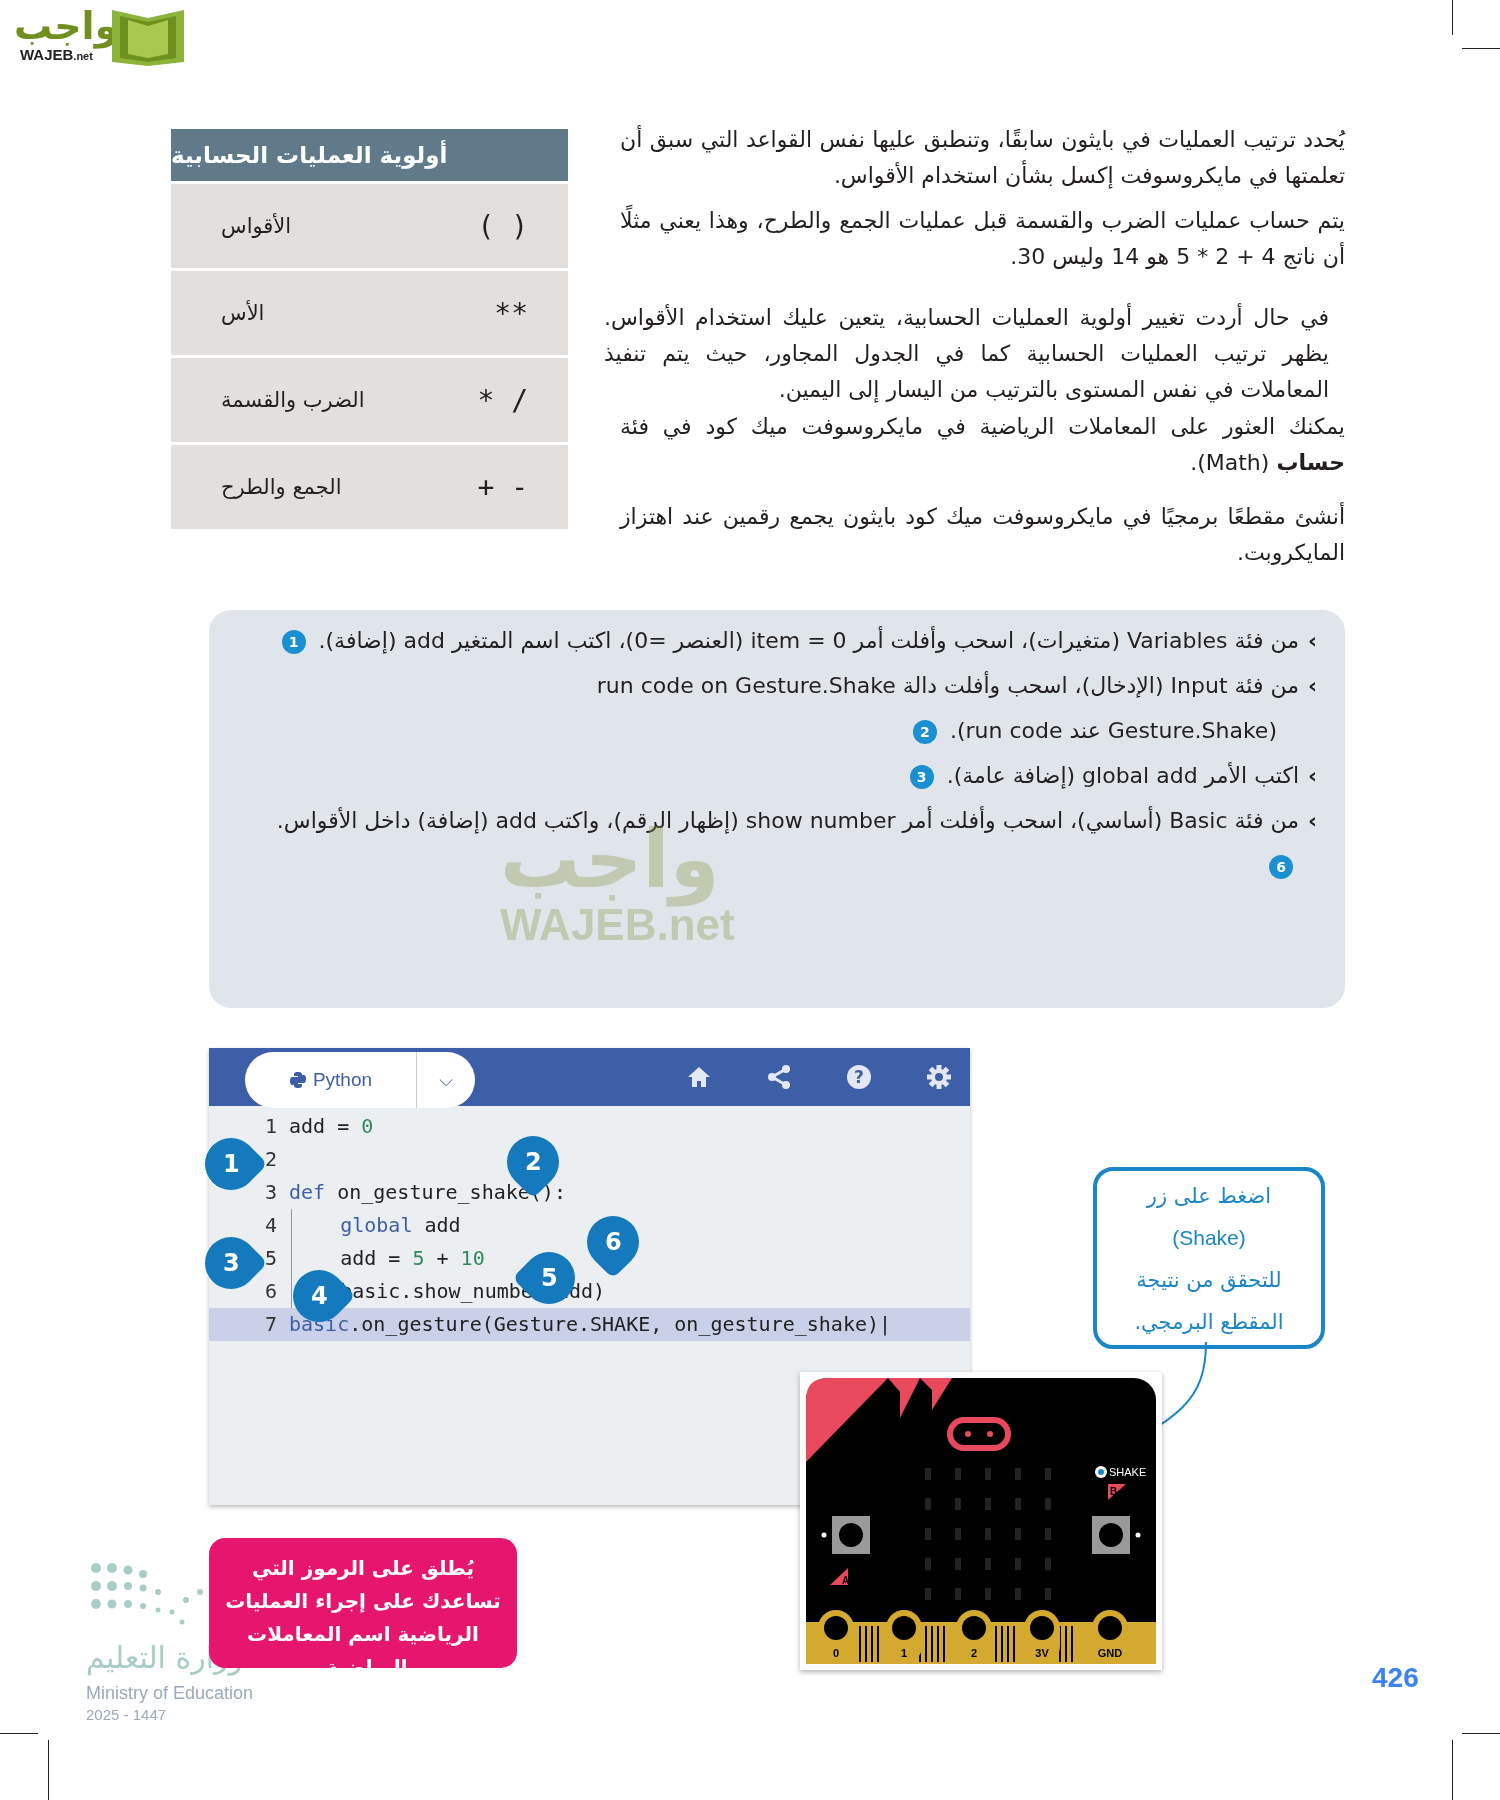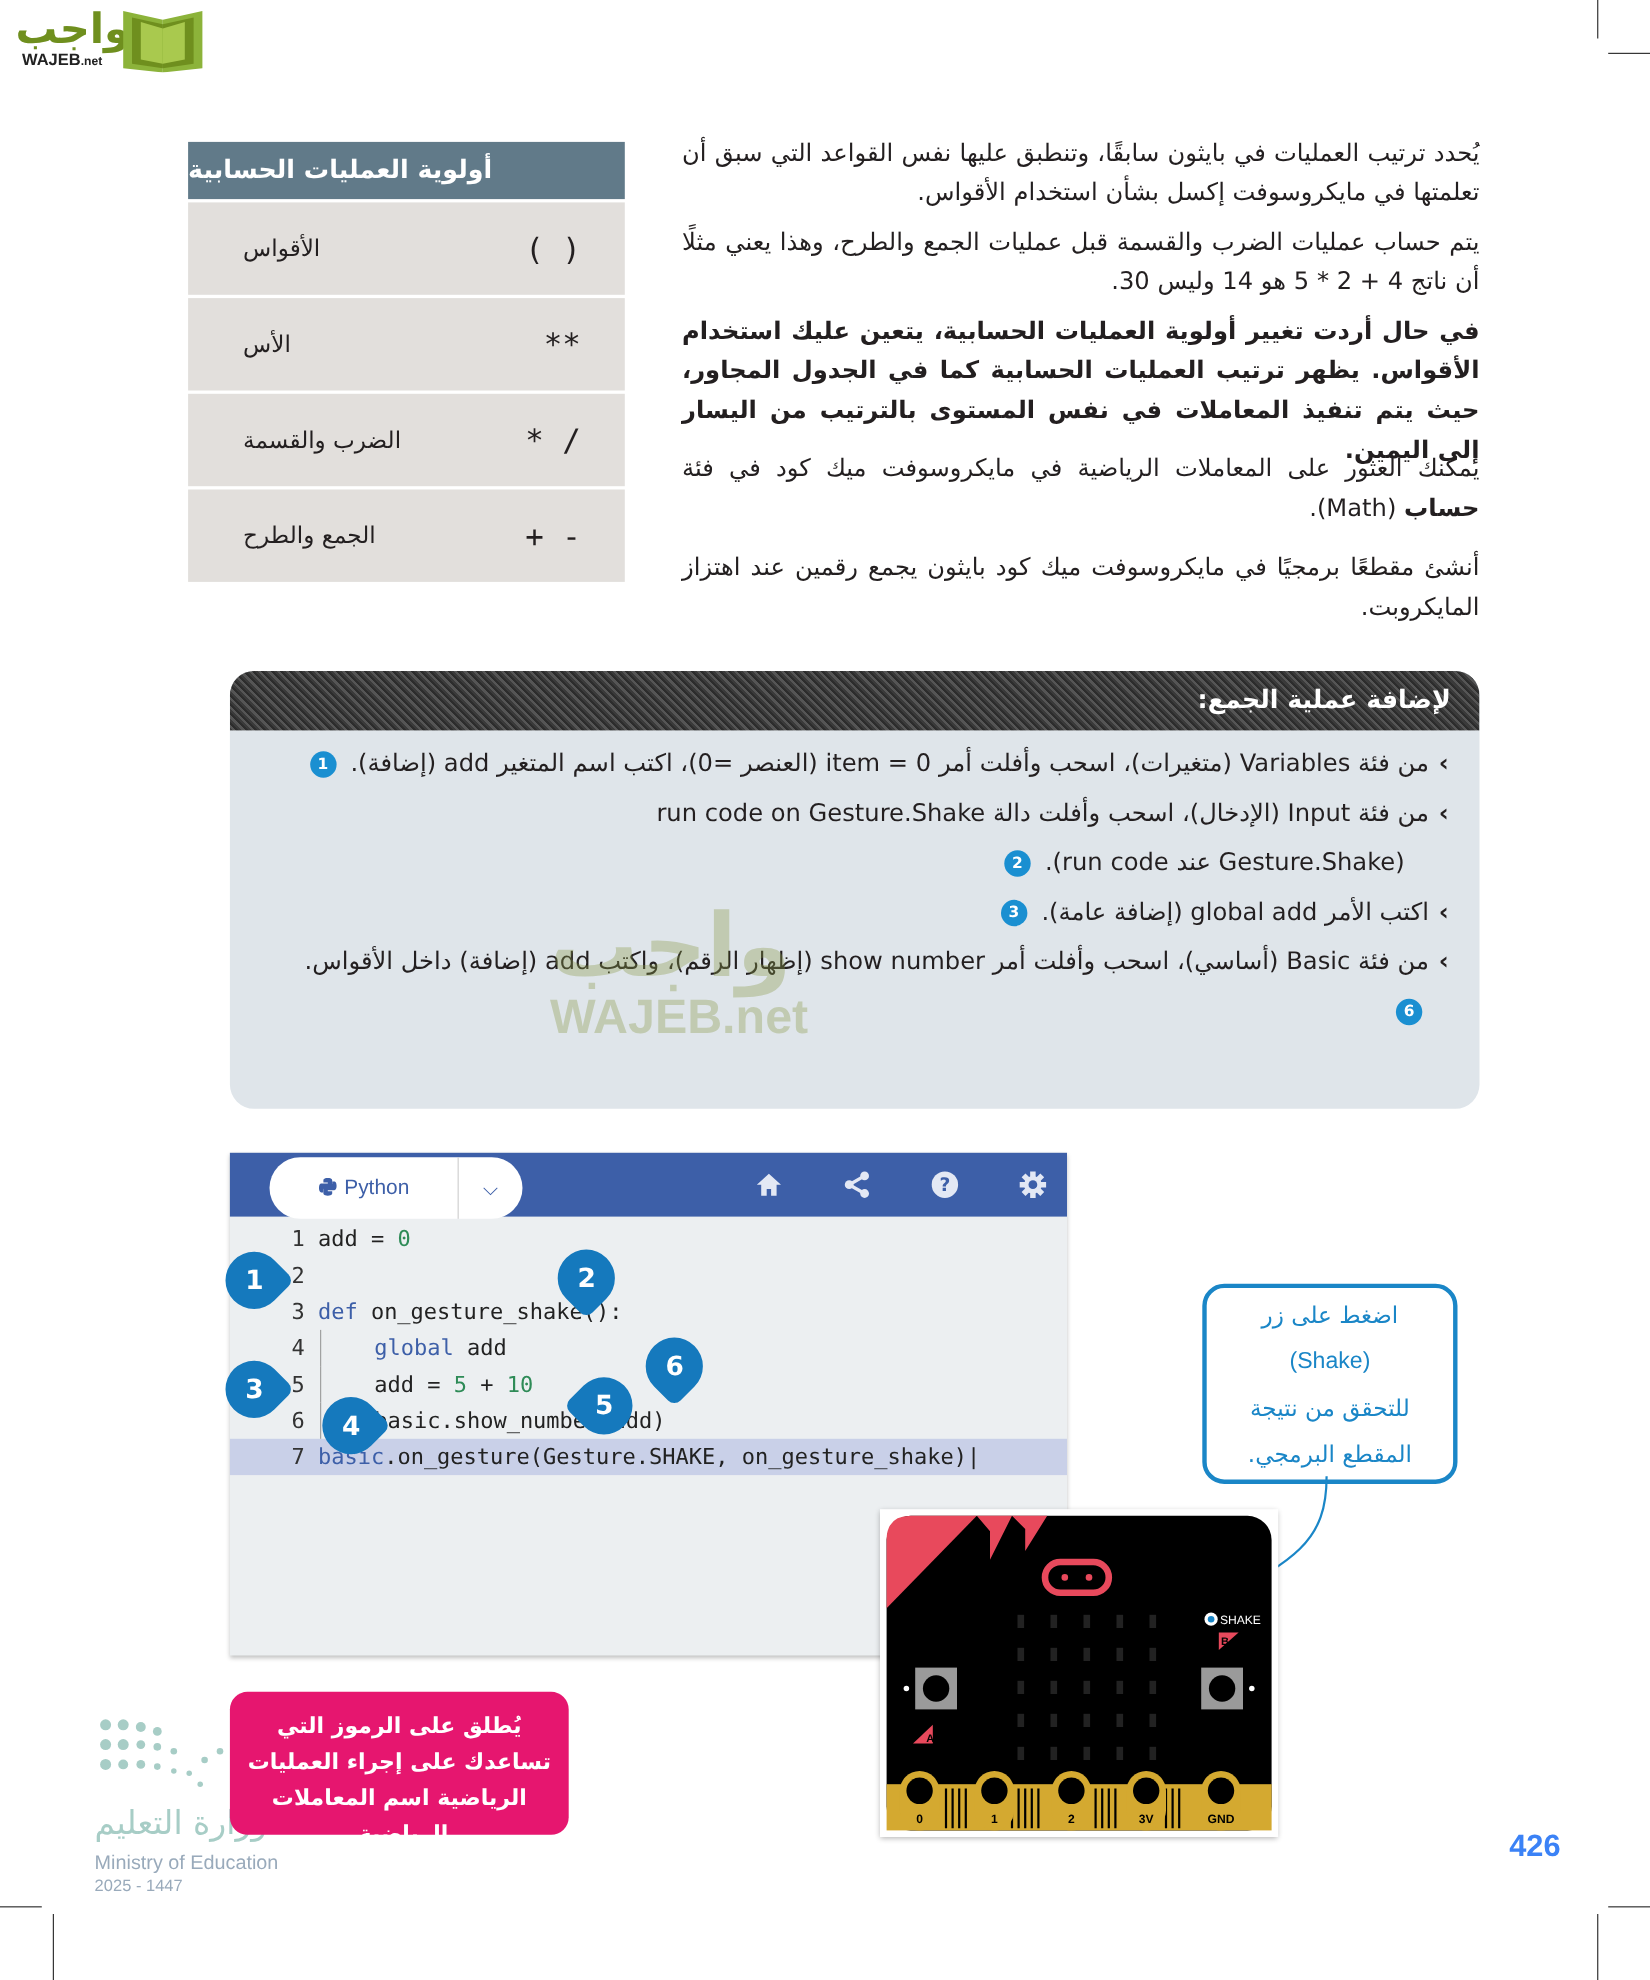--- a/index.html
+++ b/index.html
@@ -96,26 +96,25 @@
     <span>الضرب والقسمة</span>
   </div>
   <div class="row">
     <span class="op">+ -</span>
     <span>الجمع والطرح</span>
   </div>
 </div>
 
 <p class="abs para" style="top:122px;margin:0;">يُحدد ترتيب العمليات في بايثون سابقًا، وتنطبق عليها نفس القواعد التي سبق أن تعلمتها في مايكروسوفت إكسل بشأن استخدام الأقواس.</p>
 <p class="abs para" style="top:203px;margin:0;">يتم حساب عمليات الضرب والقسمة قبل عمليات الجمع والطرح، وهذا يعني مثلًا أن ناتج 4 + 2 * 5 هو 14 وليس 30.</p>
-<p class="abs para" style="top:284px;margin:0;font-weight:bold;">في حال أردت تغيير أولوية العمليات الحسابية، يتعين عليك استخدام الأقواس. يظهر ترتيب العمليات الحسابية كما في الجدول المجاور، حيث يتم تنفيذ المعاملات في نفس المستوى بالترتيب من اليسار إلى اليمين.</p>
+<p class="abs para" style="top:284px;margin:16px;">في حال أردت تغيير أولوية العمليات الحسابية، يتعين عليك استخدام الأقواس. يظهر ترتيب العمليات الحسابية كما في الجدول المجاور، حيث يتم تنفيذ المعاملات في نفس المستوى بالترتيب من اليسار إلى اليمين.</p>
 <p class="abs para" style="top:409px;margin:0;"><span>يمكنك العثور على المعاملات الرياضية في مايكروسوفت ميك كود في فئة </span><b>حساب</b><span> (Math).</span></p>
 <p class="abs para" style="top:499px;margin:0;">أنشئ مقطعًا برمجيًا في مايكروسوفت ميك كود بايثون يجمع رقمين عند اهتزاز المايكروبت.</p>
 
 <div class="abs instr">
-  <div class="ih">لإضافة عملية الجمع:</div>
   <ul>
     <li><span>من فئة Variables (متغيرات)، اسحب وأفلت أمر item = 0 (العنصر =0)، اكتب اسم المتغير add (إضافة).</span> <span class="badge">1</span></li>
     <li><span>من فئة Input (الإدخال)، اسحب وأفلت دالة run code on Gesture.Shake</span></li>
     <li class="cont"><span>(Gesture.Shake عند run code).</span> <span class="badge">2</span></li>
     <li><span>اكتب الأمر global add (إضافة عامة).</span> <span class="badge">3</span></li>
     <li><span>من فئة Basic (أساسي)، اسحب وأفلت أمر show number (إظهار الرقم)، واكتب add (إضافة) داخل الأقواس.</span> <span class="badge">6</span></li>
   </ul>
 </div>
 
 <div class="abs wm">

